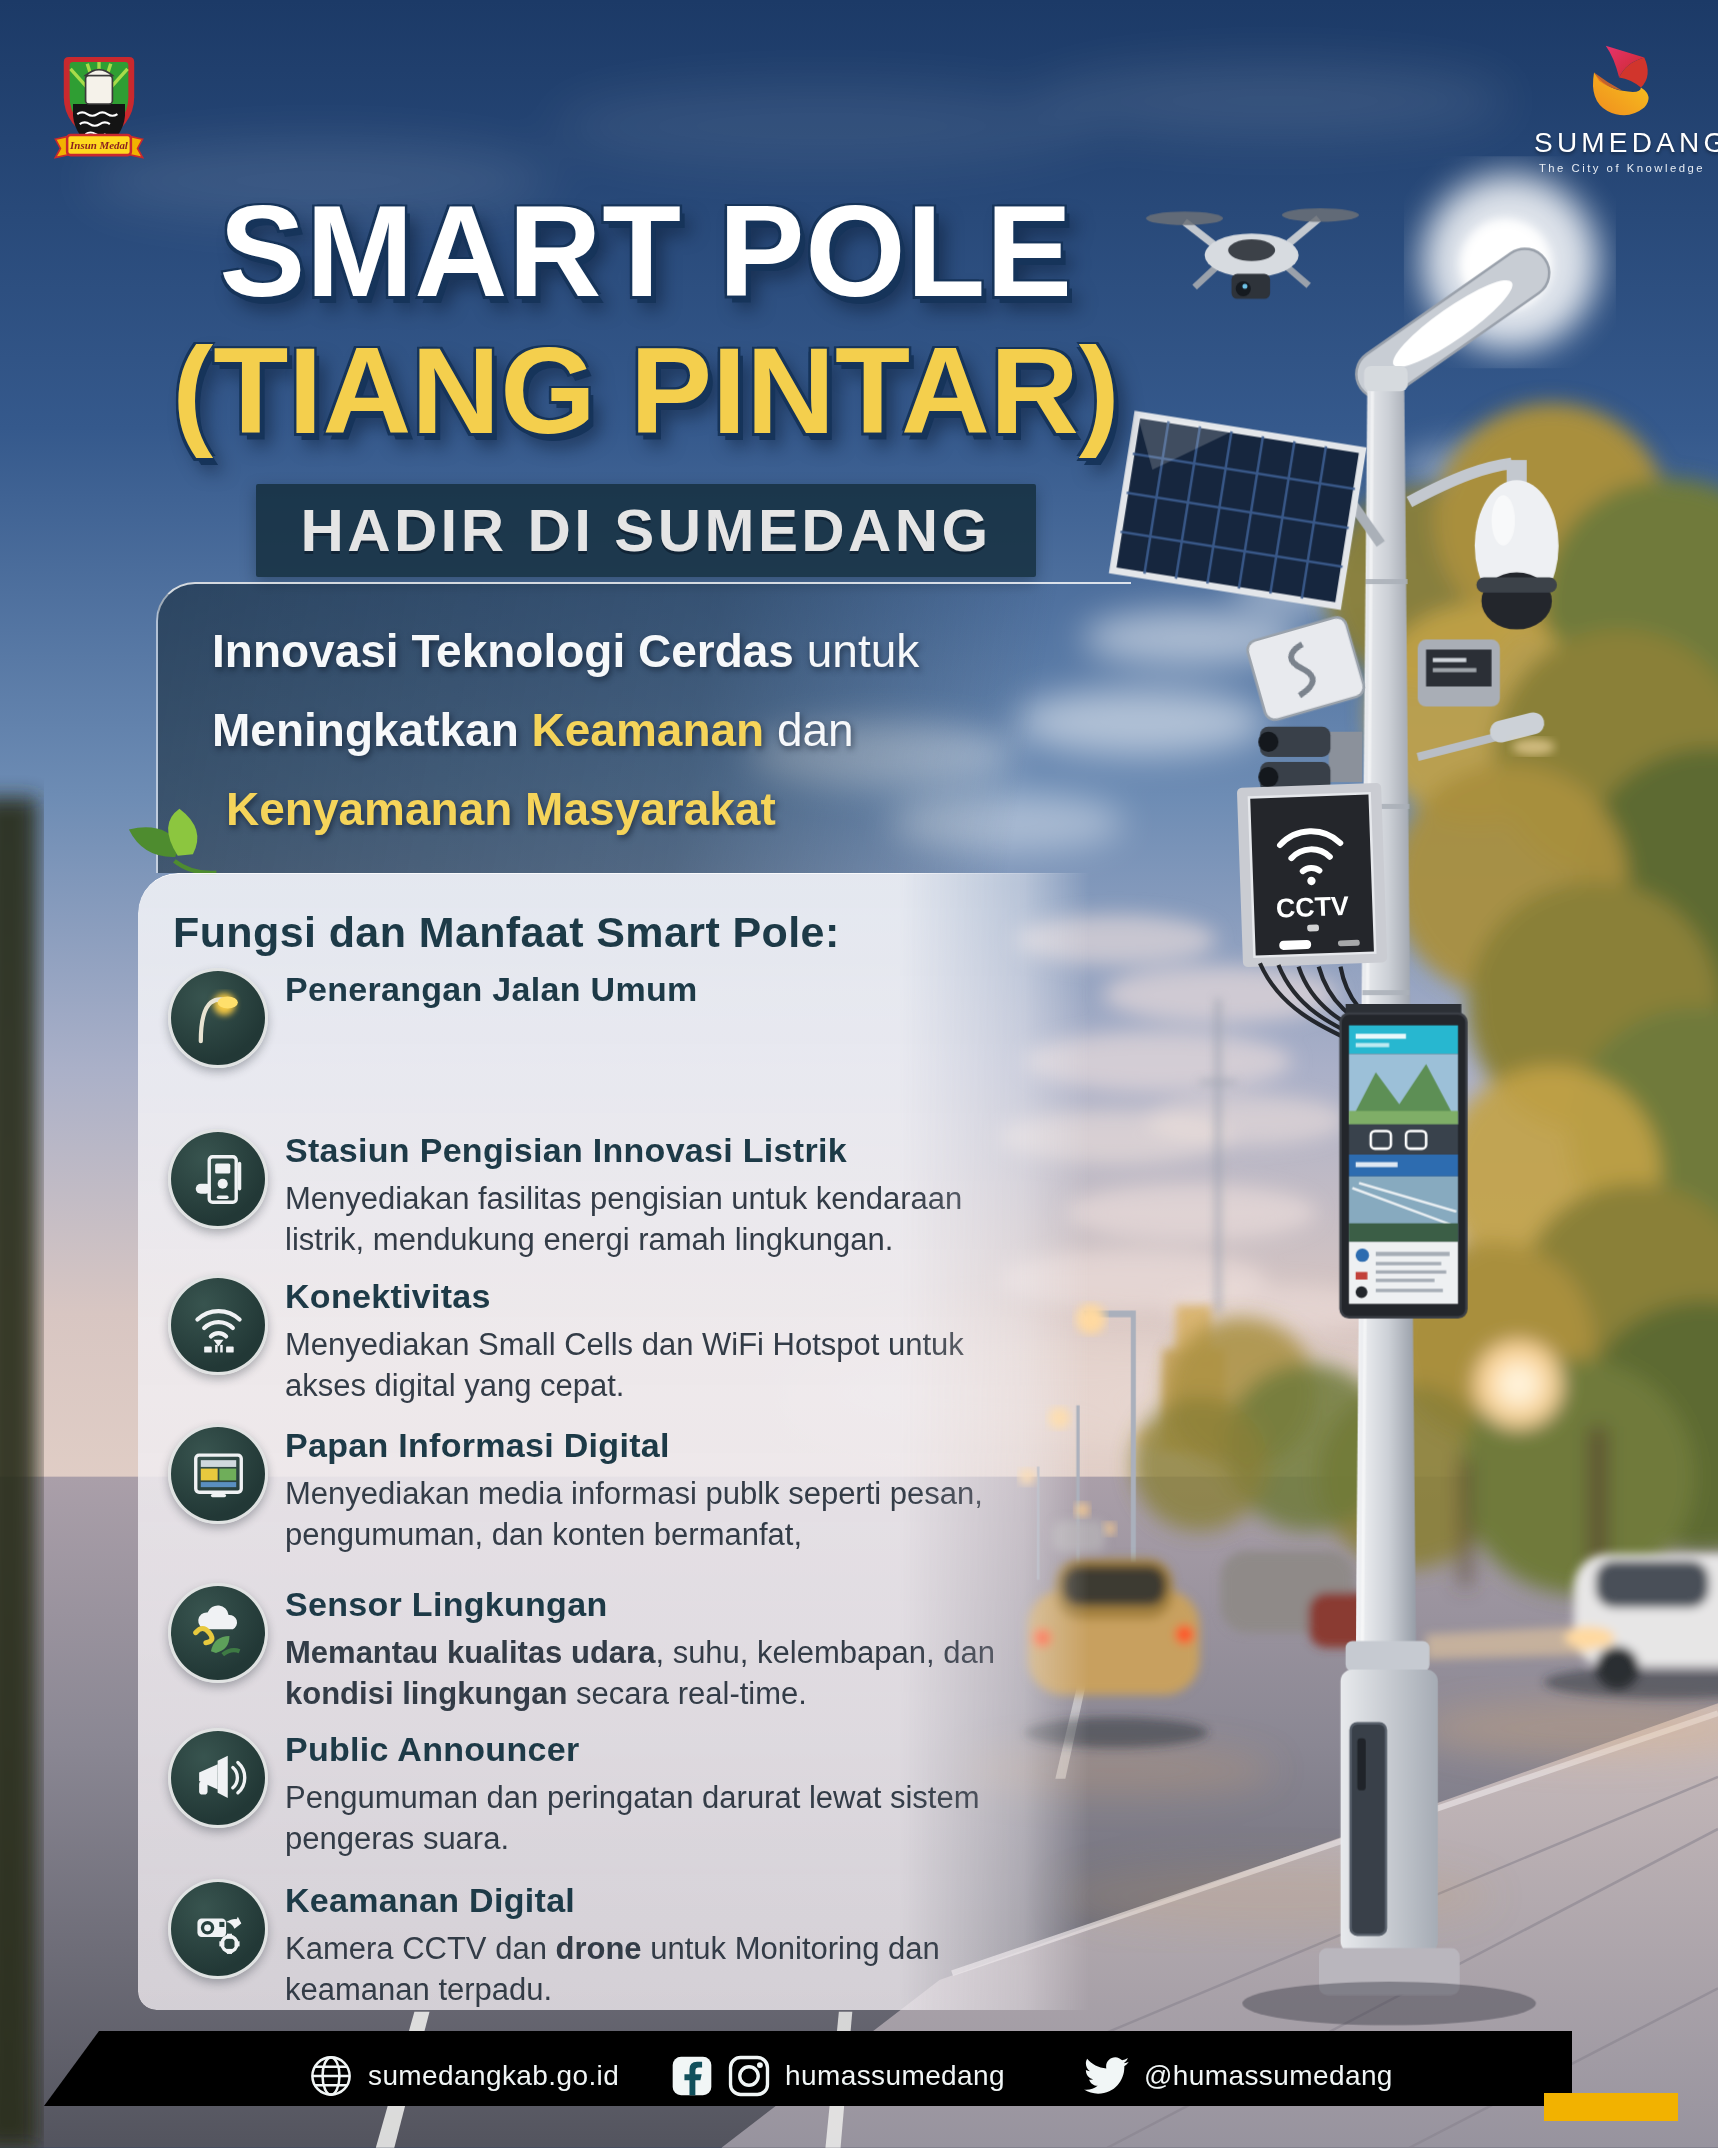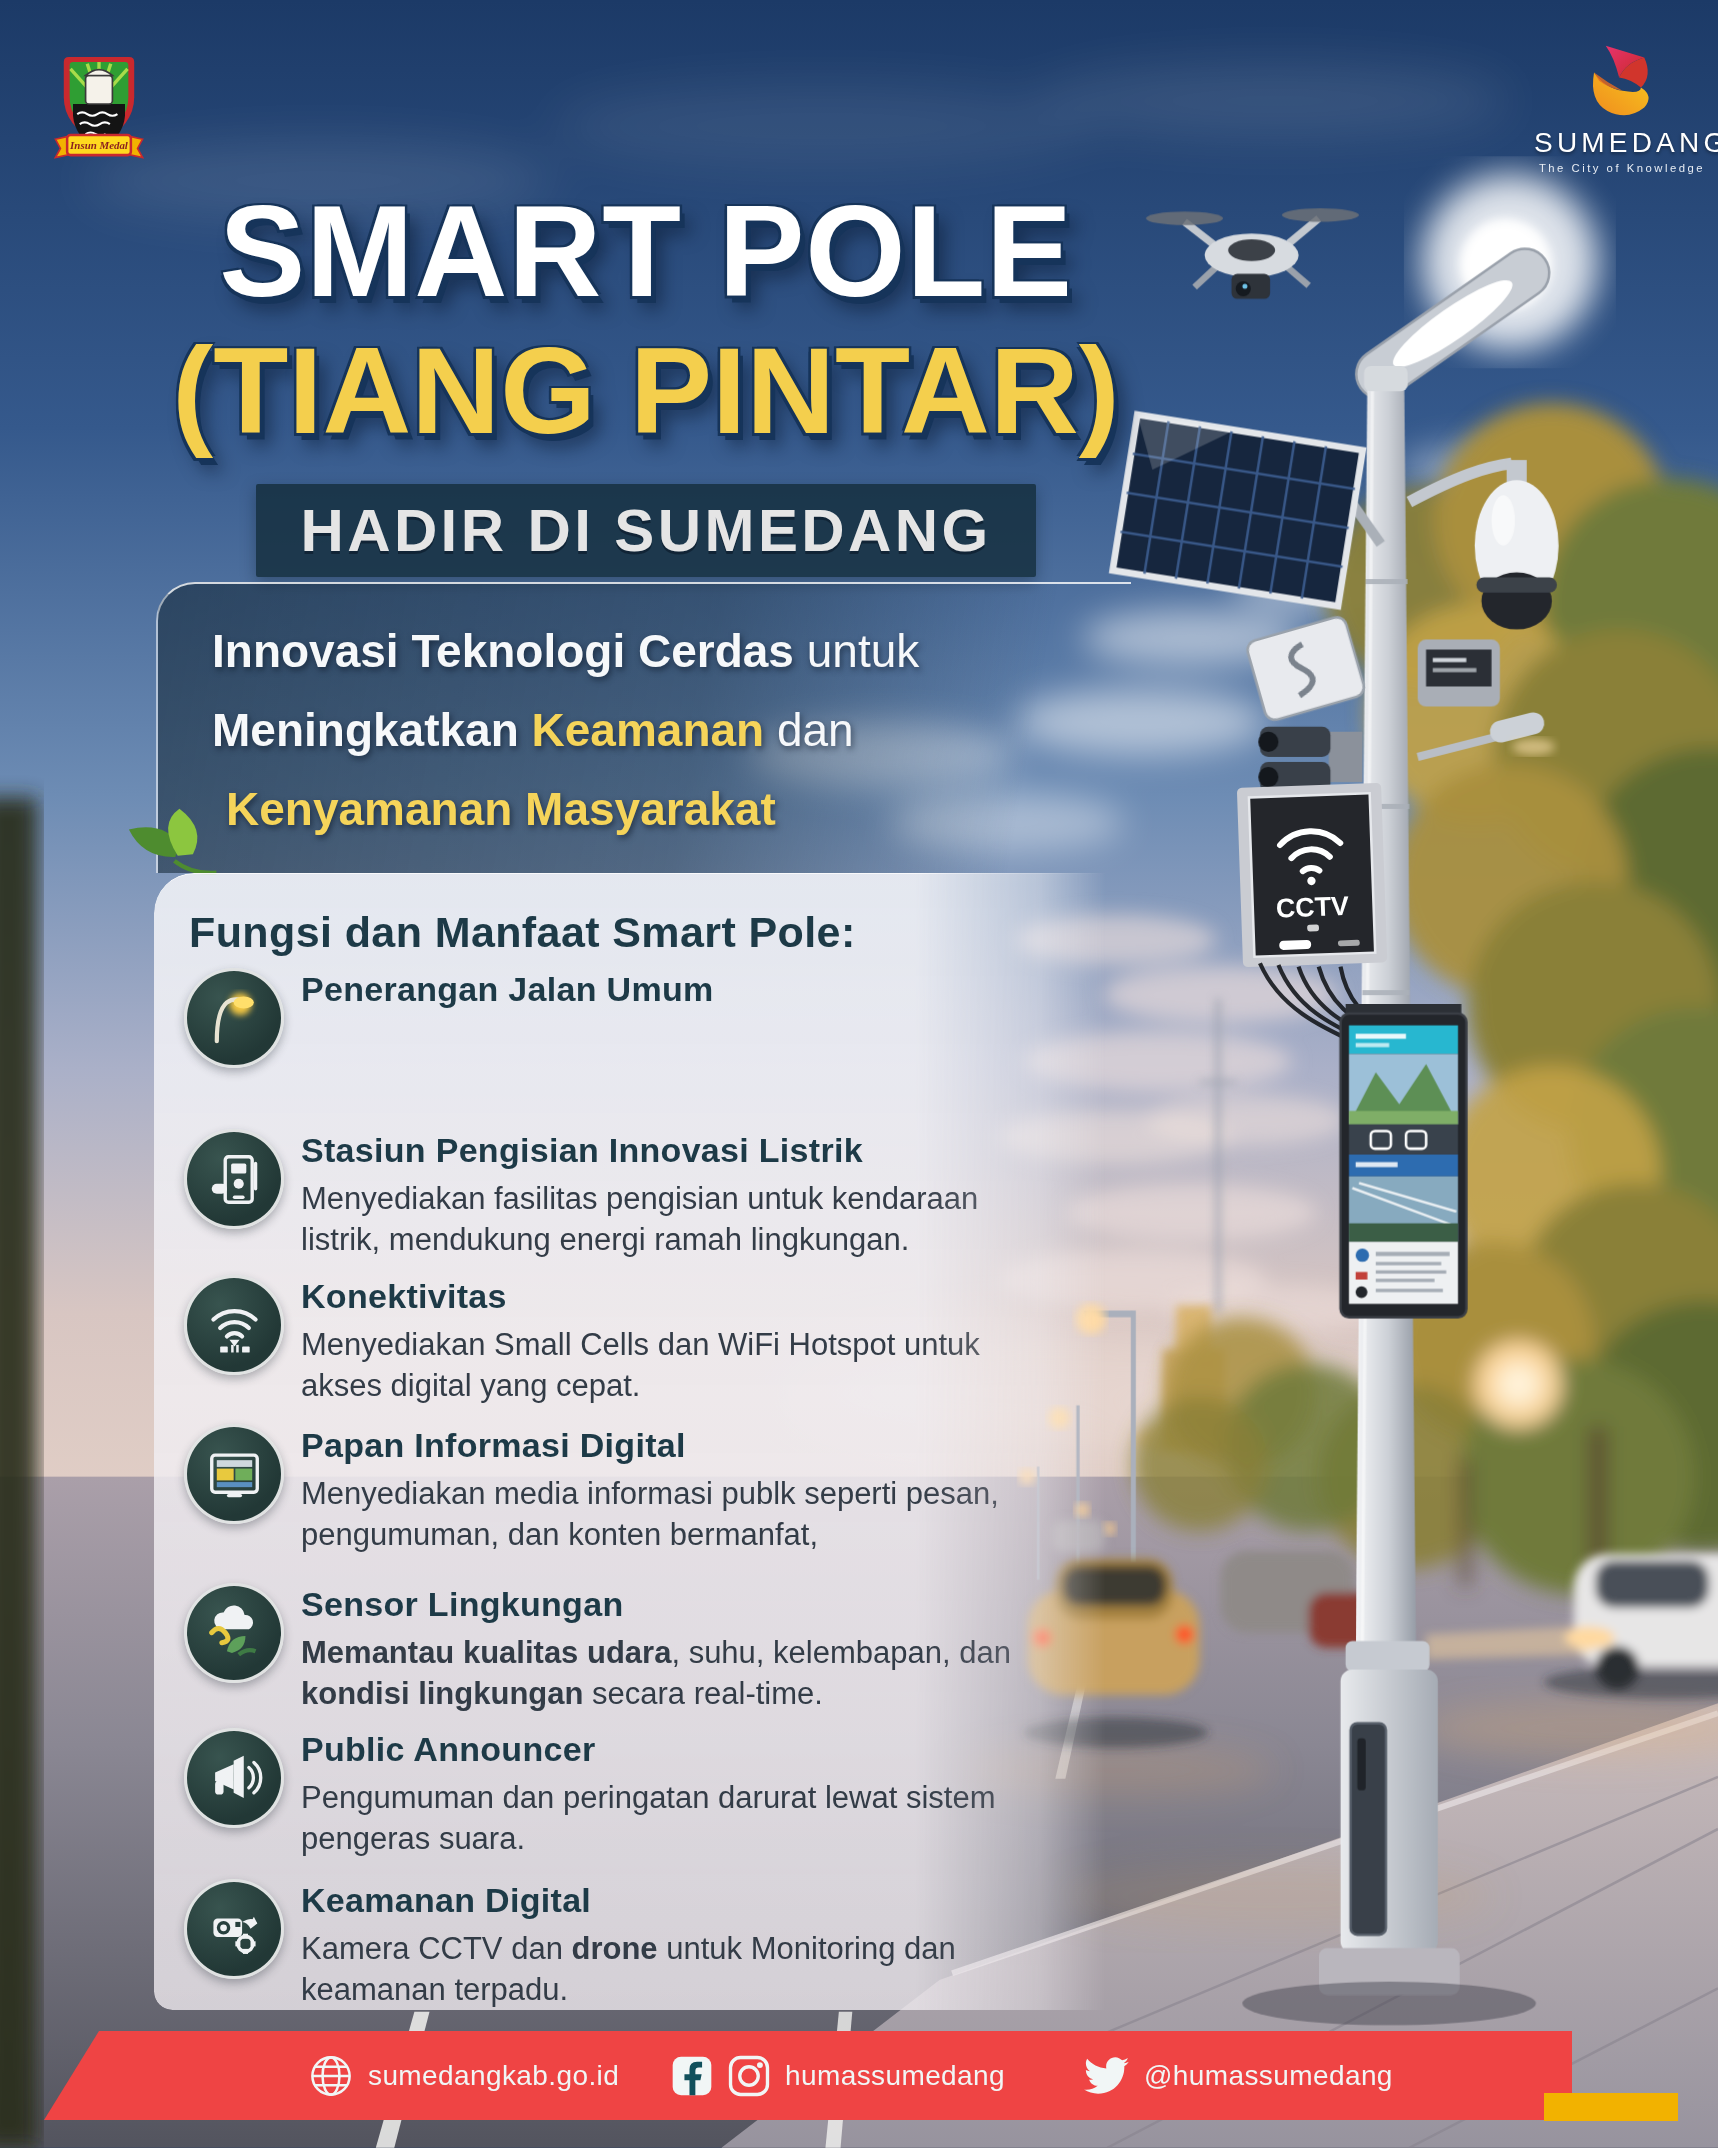--- a/index.html
+++ b/index.html
@@ -36,35 +36,35 @@
   #intro .ln{position:absolute;left:54px;font-size:46px;color:#f6f8fa;font-weight:normal;
              text-shadow:1.7px 2.5px 5.9px rgba(5,15,30,.55);white-space:nowrap;text-align:center;}
   #intro .ln.l1{top:40px;} #intro .ln.l2{top:119px;} #intro .ln.l3{top:198px;margin-left:14px;}
   .b{font-weight:bold;}
 
   
   #panel{left:138px;top:873px;width:952px;height:1136px;
          background:linear-gradient(180deg,rgba(242,243,247,.88) 0%,rgba(240,236,240,.84) 60%,rgba(236,231,236,.82) 100%);
          border-radius:40px 0 0 18.5px;border-top:1.7px solid rgba(255,255,255,.85);
          -webkit-mask-image:linear-gradient(90deg,#000 80%,rgba(0,0,0,.55) 93%,rgba(0,0,0,0) 100%);
-         mask-image:linear-gradient(90deg,#000 80%,rgba(0,0,0,.55) 93%,rgba(0,0,0,0) 100%);margin-left:16px;}
+         mask-image:linear-gradient(90deg,#000 80%,rgba(0,0,0,.55) 93%,rgba(0,0,0,0) 100%);}
   #leaf{left:124px;top:807px;width:126px;height:101px;}
   #panel h2{position:absolute;left:35px;top:34px;margin:0;font-size:43px;color:#1d3a47;
             letter-spacing:0.4px;}
   .feature{position:absolute;left:30px;width:864px;display:flex;gap:17px;}
   .fico{flex:0 0 94px;width:94px;height:94px;border-radius:50%;
         background:radial-gradient(circle at 35% 28%,#38544f 0%,#223836 70%);
         border:3.4px solid rgba(245,245,245,.9);box-shadow:0 4.2px 10px rgba(20,30,40,.3);
         display:flex;align-items:center;justify-content:center;}
   .ftxt{padding-top:1.7px;}
   .ftitle{font-size:34px;font-weight:bold;color:#1d3a47;margin:0 0 8.4px 0;letter-spacing:0.3px;}
   .fdesc{font-size:31px;color:#333c47;line-height:41px;width:747px;margin:0;}
 
   
-  #footer{left:0;top:2031px;width:1718px;height:89px;background:#ef4444;
+  #footer{left:0;top:2031px;width:1718px;height:75px;background:#000000;
           clip-path:polygon(99px 0,1572px 0,1572px 100%,44px 100%);color:#f1f6f6;}
   #footer .grp{position:absolute;top:0;height:89px;display:flex;align-items:center;gap:15px;
                font-size:28px;letter-spacing:0.4px;}
   #grp-web{left:309px;} #grp-soc{left:671px;} #grp-tw{left:1084px;}
   #ystrip{left:1544px;top:2093px;width:134px;height:28px;background:#f2b200;}
 </style>
 </head>
 <body>
 
 <svg id="scene" viewBox="0 0 2048 2560">

